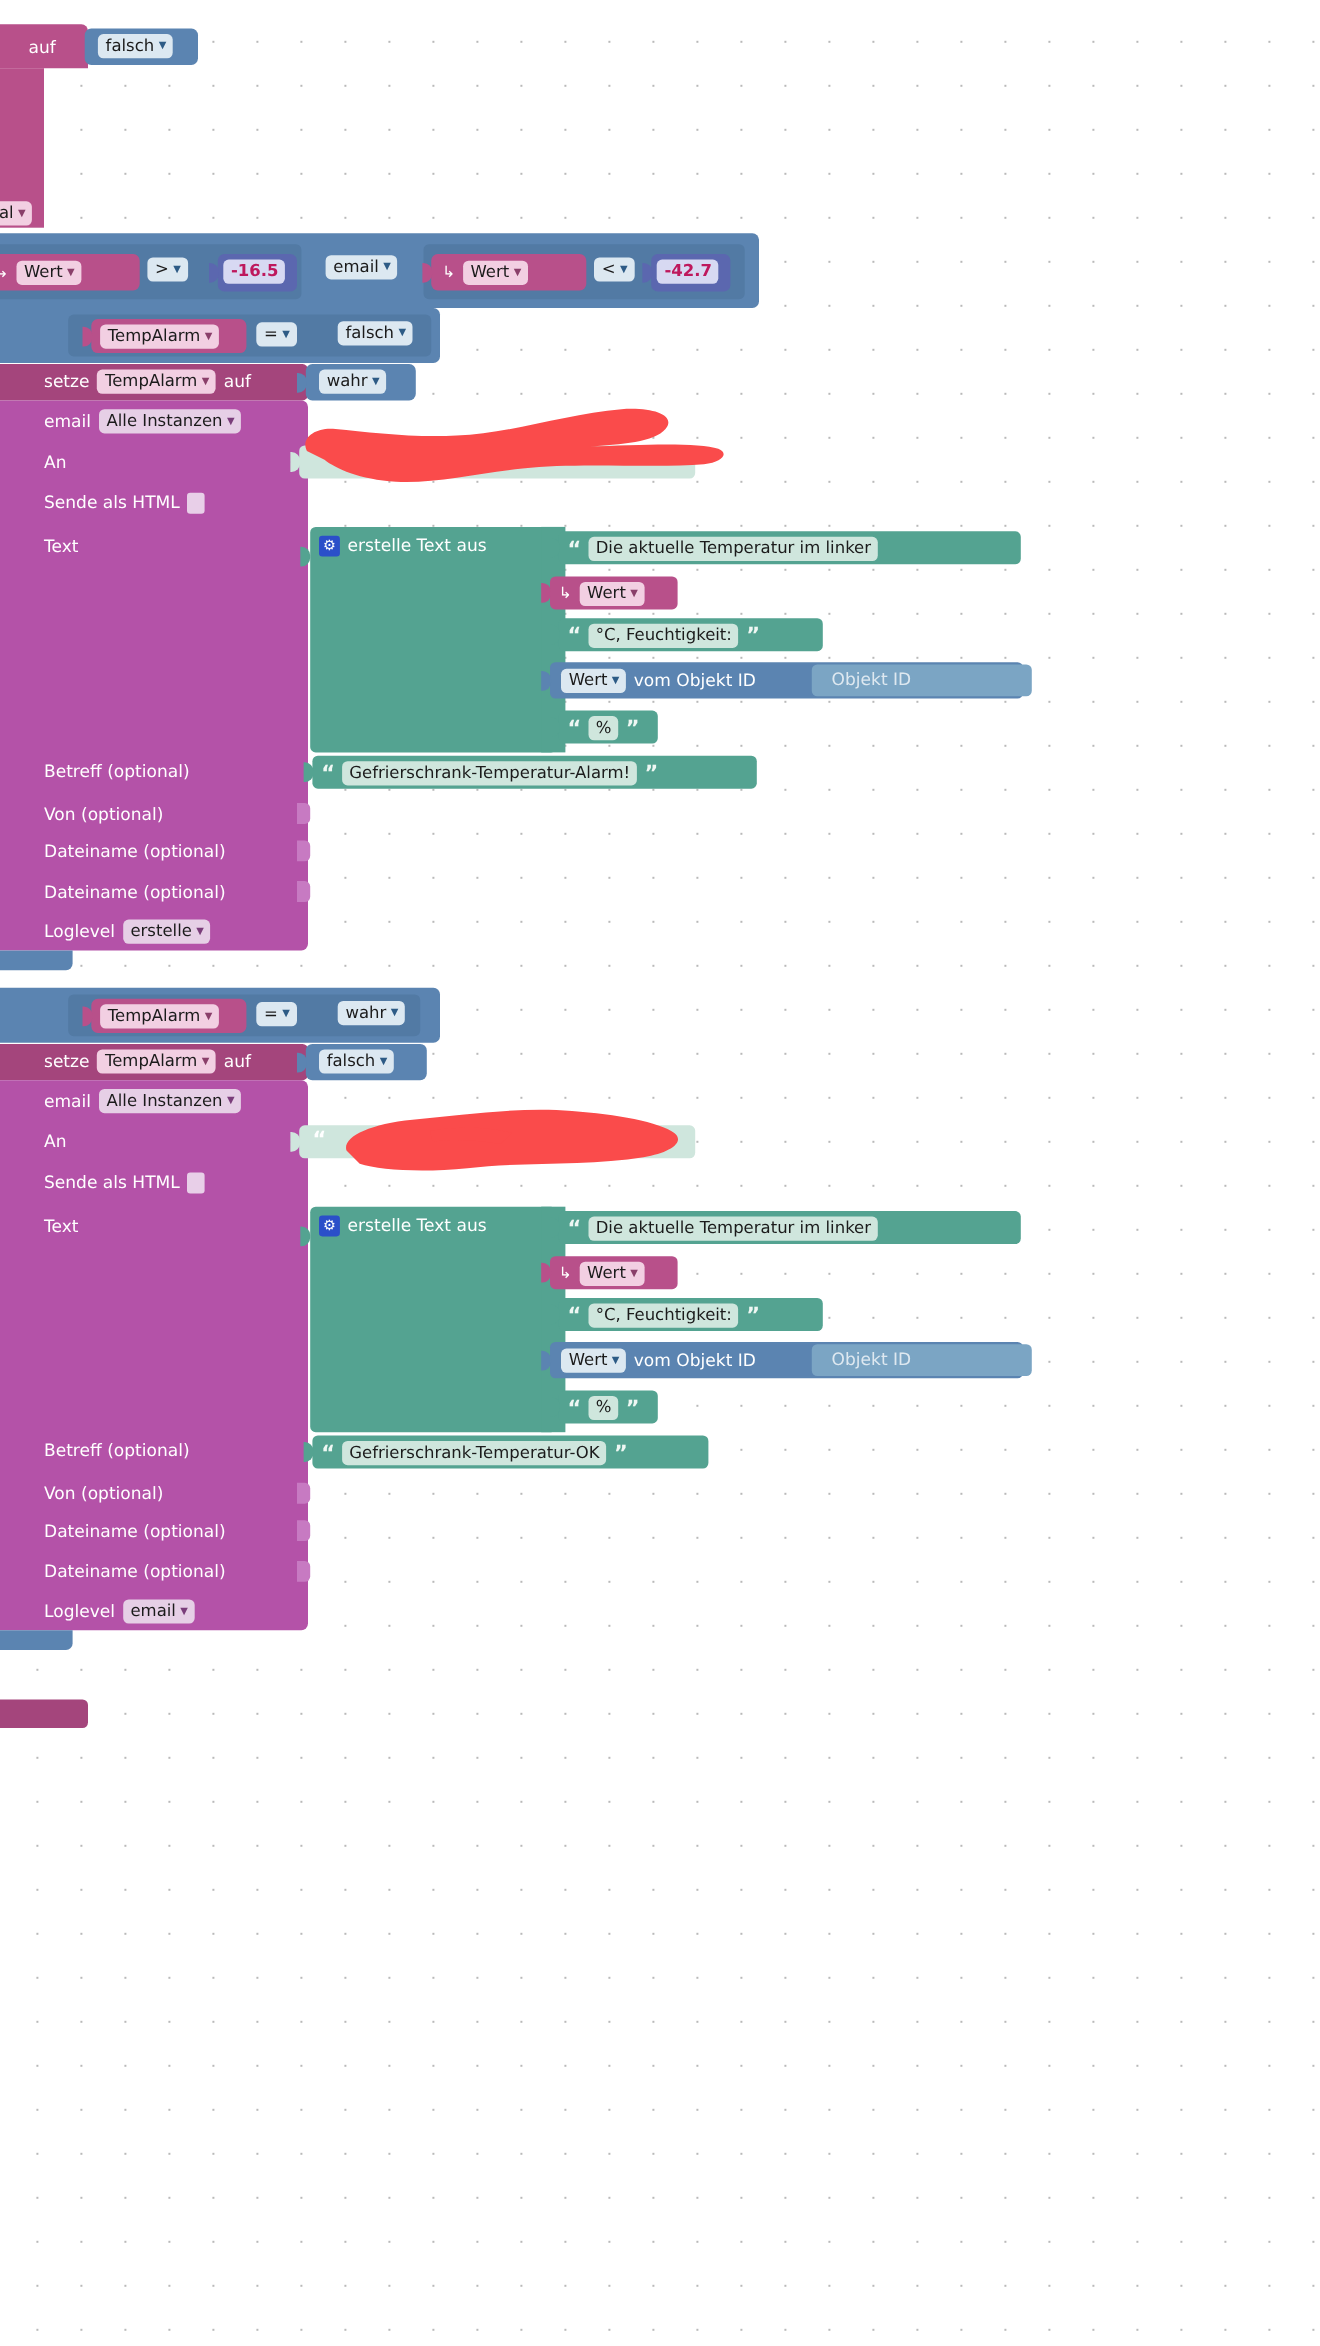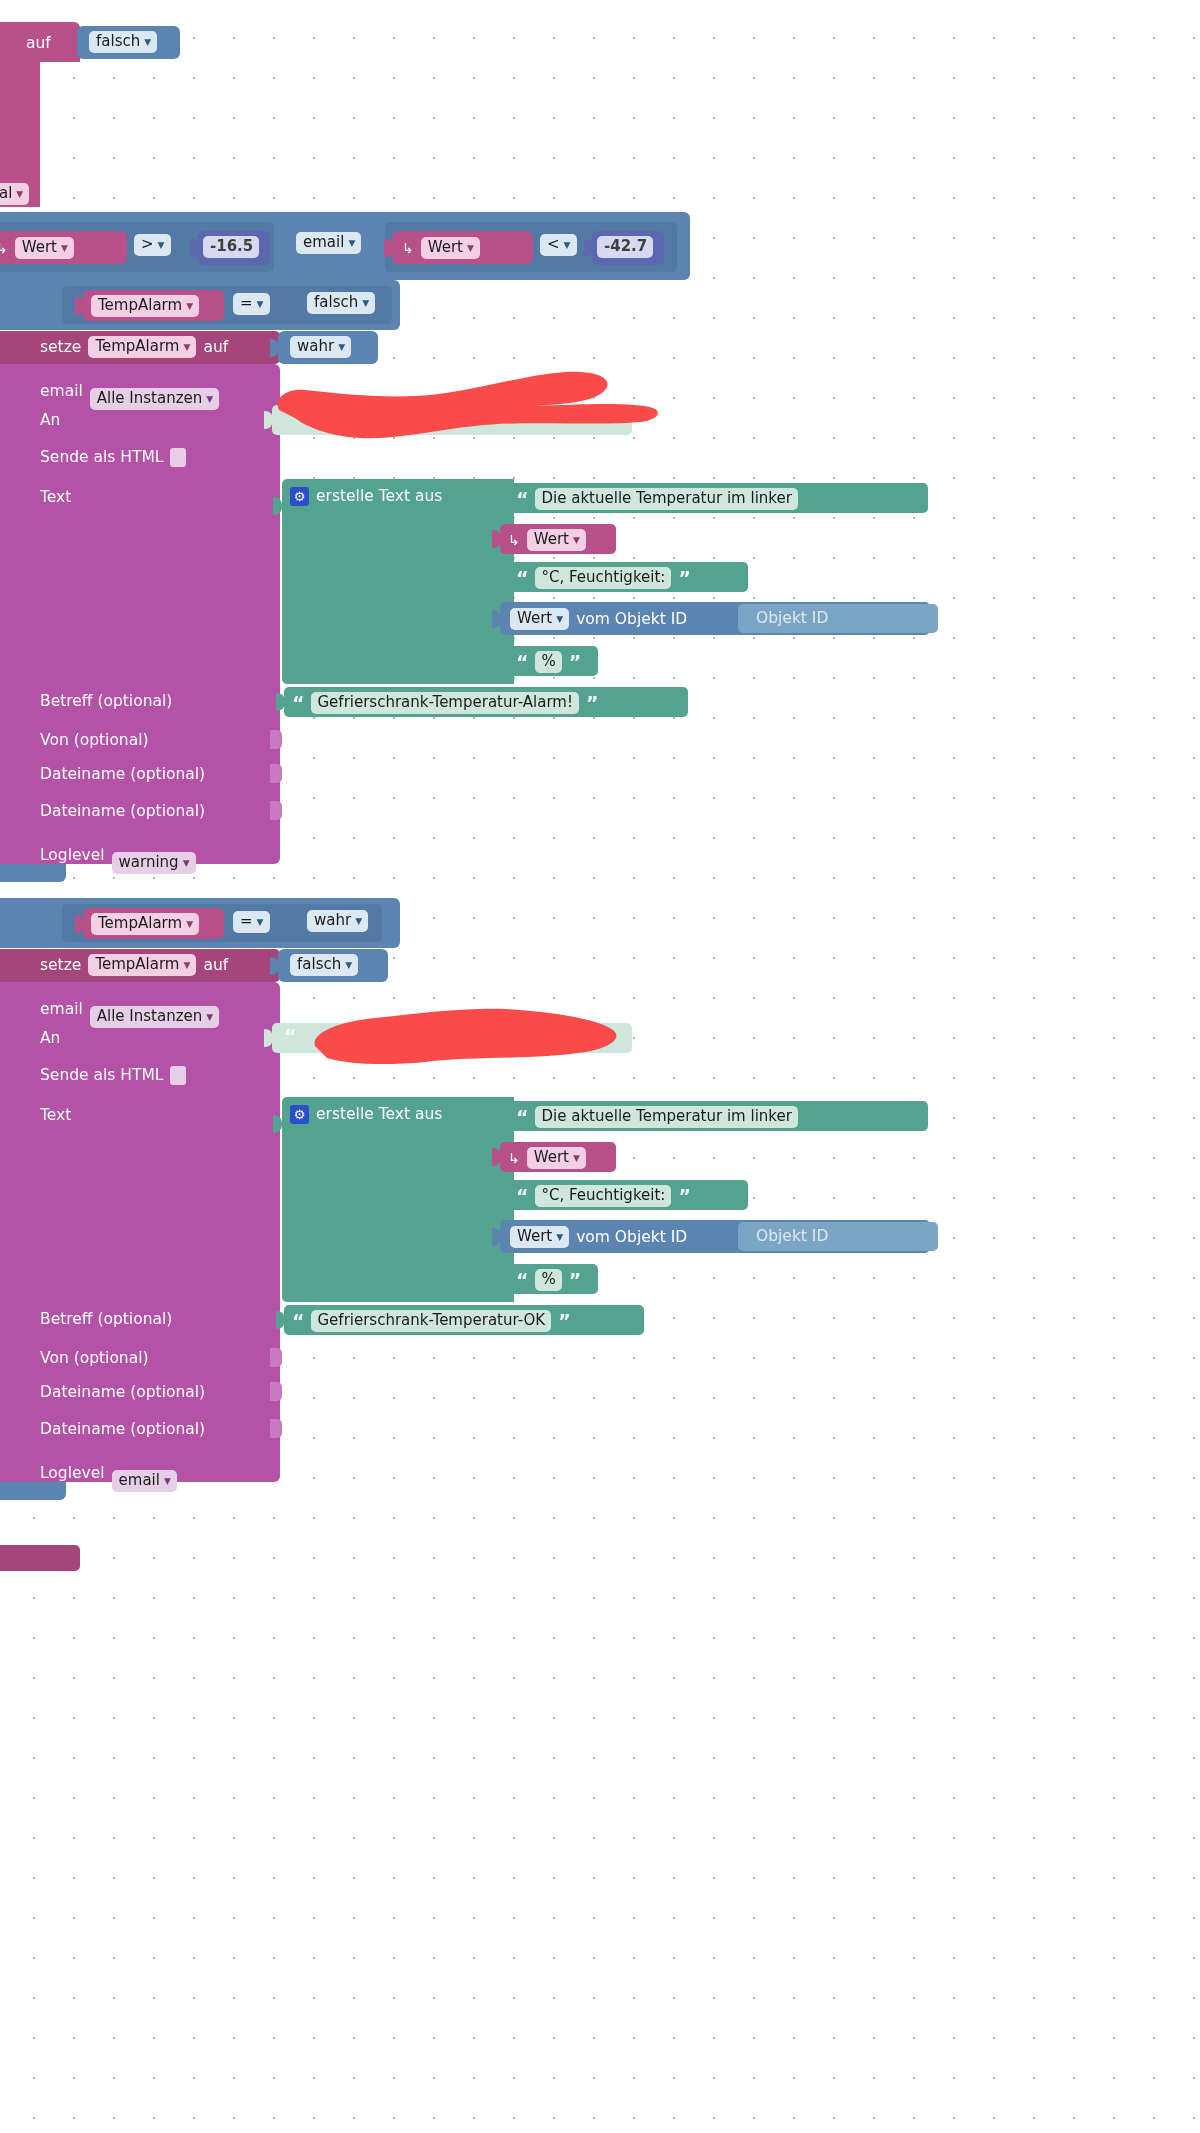--- a/index.html
+++ b/index.html
@@ -32,22 +32,22 @@
   
   .fld{
     display:inline-flex;align-items:center;gap:4px;
     border-radius:5px;padding:1px 6px 2px 7px;
     font-size:15px;line-height:19px;color:#1b1b1b;
     white-space:nowrap;
   }
   .fld.light{background:#dce8f1;}
   .fld.pinky{background:#f2cfe2;}
   .fld.green{background:#cfe6dd;}
-  .fld.purp {background:#e6cfe6;margin-top:16px;}
-  .fld.mathv{background:#d7d9f2;color:#404040;font-weight:bold;}
+  .fld.purp {background:#e6cfe6;}
+  .fld.mathv{background:#d7d9f2;color:#be185d;font-weight:bold;}
   .caret{font-size:9px;color:#8a3f6a;line-height:9px;transform:translateY(1px);}
   .caret.b{color:#2d5b86;}
 
   .lbl{color:#ffffff;font-size:15.5px;line-height:19px;white-space:nowrap;}
 
   .row{display:flex;align-items:center;gap:7px;}
 
   
   .plug{
     position:absolute;left:-8px;top:50%;transform:translateY(-50%);
@@ -319,21 +319,21 @@
   <div class="blk" style="left:270px;top:764px;width:12px;height:19px;border-radius:0 5px 5px 0;background:#c77ac2;"></div>
 
   <div class="blk" style="left:40px;top:801px;">
     <span class="lbl">Dateiname (optional)</span>
   </div>
   <div class="blk" style="left:270px;top:801px;width:12px;height:19px;border-radius:0 5px 5px 0;background:#c77ac2;"></div>
 
   <div class="blk row" style="left:40px;top:836px;">
     <span class="lbl">Loglevel</span>
     <span class="fld purp">
-      <span>warning</span>
+      <span>erstelle</span>
         <span class="caret" style="color:#7a3d7a;">▼</span>
     </span>
   </div>
 
   <div class="blk c-logic" style="left:-40px;top:864px;width:106px;height:18px;border-radius:0 0 6px 0;"></div>
 
   <div class="blk c-logic" style="left:-40px;top:898px;width:440px;height:50px;border-radius:0 6px 6px 0;"></div>
   <div class="blk c-logic-dark" style="left:62px;top:904px;width:320px;height:38px;border-radius:5px;"></div>
 
   <div class="blk c-var" style="left:83px;top:908px;width:141px;height:31px;border-radius:6px;">

